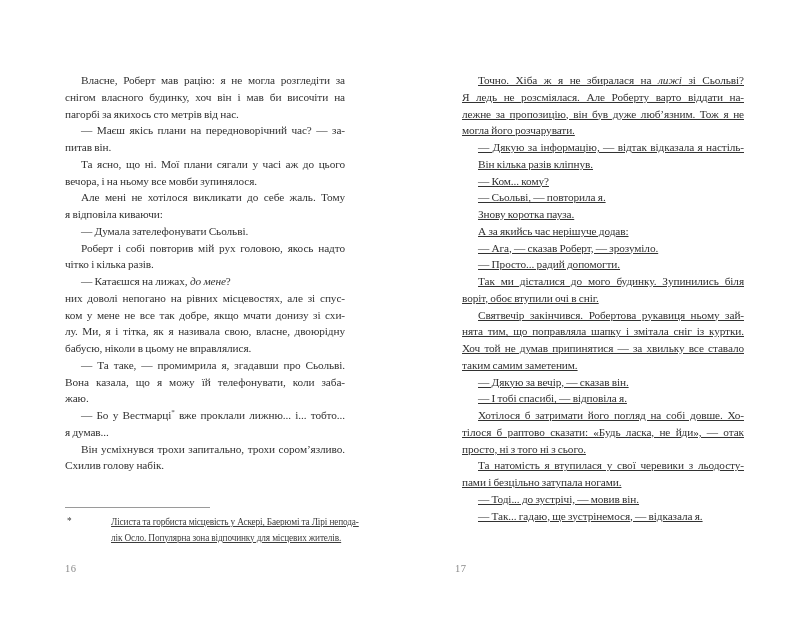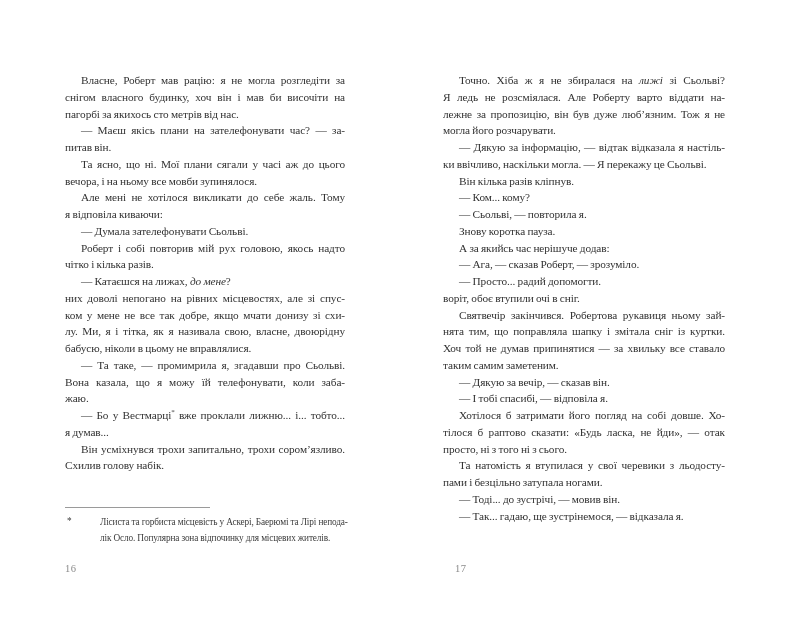--- a/index.html
+++ b/index.html
@@ -2,47 +2,47 @@
 <html><head>
 <meta charset="utf-8">
 <style>
   html,body{margin:0;padding:0;background:#ffffff;}
   .canvas{
     position:relative;width:712px;height:623px;background:#ffffff;
     font-family:"Liberation Serif", serif;color:#323232;overflow:hidden;padding-left:40px;
   }
   .textblock{position:absolute;font-size:11.3px;letter-spacing:-0.1px;word-spacing:-0.4px;}
   .textblock.left{left:65px;top:72px;width:280px;}
-  .textblock.right{left:443px;top:72px;width:282px;}
+  .textblock.right{left:462px;top:72px;width:282px;text-decoration:underline;}
   .line{height:16.75px;line-height:16.75px;white-space:nowrap;overflow:hidden;}
   .line.j{white-space:normal;text-align:justify;}
   .line.j::after{content:"";display:inline-block;width:100%;height:0;}
   .line.ind{text-indent:16px;}
   .it{font-style:italic;}
   .sup{vertical-align:super;font-size:0.62em;line-height:0;}
   .fn-rule{position:absolute;left:65px;top:507px;width:145px;height:1px;background:#9a9a9a;}
   .footnote{position:absolute;left:65px;top:515px;width:310px;font-size:9.3px;
     letter-spacing:-0.15px;color:#3c3c3c;}
   .fn-marker{position:absolute;left:2px;top:1px;font-size:9.3px;}
-  .fn-lines{margin-left:35px;}
+  .fn-lines{margin-left:46px;text-decoration:underline;}
   .footnote .line{height:15.5px;line-height:15.5px;}
   .pagenum{position:absolute;top:563px;font-size:10.5px;color:#8a8a8a;letter-spacing:0.6px;}
   .pagenum.pn-left{left:65px;}
   .pagenum.pn-right{left:455px;width:282px;text-align:left;}
 </style>
 </head>
 <body>
 
 <div class="canvas">
 
   <div class="textblock left">
       <div class="line ind j"><span>Власне, Роберт мав рацію: я не могла розгледіти за</span></div>
       <div class="line j"><span>снігом власного будинку, хоч він і мав би височіти на</span></div>
       <div class="line"><span>пагорбі за якихось сто метрів від нас.</span></div>
-      <div class="line ind j"><span>— Маєш якісь плани на зателефонувати час? — за-</span></div>
+      <div class="line ind j"><span>— Маєш якісь плани на передноворічний час? — за-</span></div>
       <div class="line"><span>питав він.</span></div>
       <div class="line ind j"><span>Та ясно, що ні. Мої плани сягали у часі аж до цього</span></div>
       <div class="line"><span>вечора, і на ньому все мовби зупинялося.</span></div>
       <div class="line ind j"><span>Але мені не хотілося викликати до себе жаль. Тому</span></div>
       <div class="line"><span>я відповіла киваючи:</span></div>
       <div class="line ind"><span>— Думала зателефонувати Сьольві.</span></div>
       <div class="line ind j"><span>Роберт і собі повторив мій рух головою, якось надто</span></div>
       <div class="line"><span>чітко і кілька разів.</span></div>
       <div class="line ind"><span>— Катаєшся на лижах, </span><span class="it">до мене</span><span>?</span></div>
       <div class="line j"><span>них доволі непогано на рівних місцевостях, але зі спус-</span></div>
@@ -57,28 +57,28 @@
       <div class="line ind j"><span>Він усміхнувся трохи запитально, трохи сором’язливо.</span></div>
       <div class="line"><span>Схилив голову набік.</span></div>
     </div>
 
   <div class="textblock right">
       <div class="line ind j"><span>Точно. Хіба ж я не збиралася на </span><span class="it">лижі</span><span> зі Сьольві?</span></div>
       <div class="line j"><span>Я ледь не розсміялася. Але Роберту варто віддати на-</span></div>
       <div class="line j"><span>лежне за пропозицію, він був дуже люб’язним. Тож я не</span></div>
       <div class="line"><span>могла його розчарувати.</span></div>
       <div class="line ind j"><span>— Дякую за інформацію, — відтак відказала я настіль-</span></div>
-      <div class="line"><span>ки ввічливо, наскільки могла. — Я перекажу це Сьольві.</span></div>
       <div class="line ind"><span>Він кілька разів кліпнув.</span></div>
       <div class="line ind"><span>— Ком... кому?</span></div>
       <div class="line ind"><span>— Сьольві, — повторила я.</span></div>
       <div class="line ind"><span>Знову коротка пауза.</span></div>
       <div class="line ind"><span>А за якийсь час нерішуче додав:</span></div>
       <div class="line ind"><span>— Ага, — сказав Роберт, — зрозуміло.</span></div>
       <div class="line ind"><span>— Просто... радий допомогти.</span></div>
+      <div class="line ind j"><span>Так ми дісталися до мого будинку. Зупинились біля</span></div>
       <div class="line"><span>воріт, обоє втупили очі в сніг.</span></div>
       <div class="line ind j"><span>Святвечір закінчився. Робертова рукавиця ньому зай-</span></div>
       <div class="line j"><span>нята тим, що поправляла шапку і змітала сніг із куртки.</span></div>
       <div class="line j"><span>Хоч той не думав припинятися — за хвильку все ставало</span></div>
       <div class="line"><span>таким самим заметеним.</span></div>
       <div class="line ind"><span>— Дякую за вечір, — сказав він.</span></div>
       <div class="line ind"><span>— І тобі спасибі, — відповіла я.</span></div>
       <div class="line ind j"><span>Хотілося б затримати його погляд на собі довше. Хо-</span></div>
       <div class="line j"><span>тілося б раптово сказати: «Будь ласка, не йди», — отак</span></div>
       <div class="line"><span>просто, ні з того ні з сього.</span></div>

